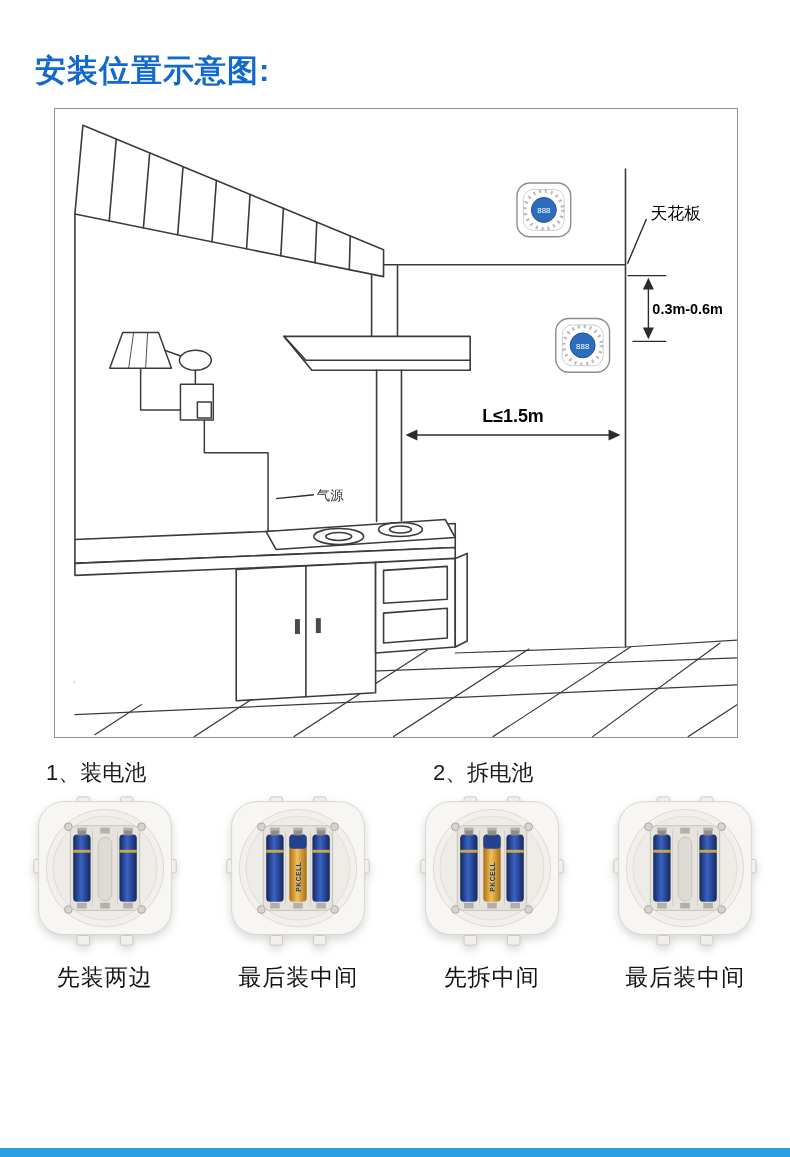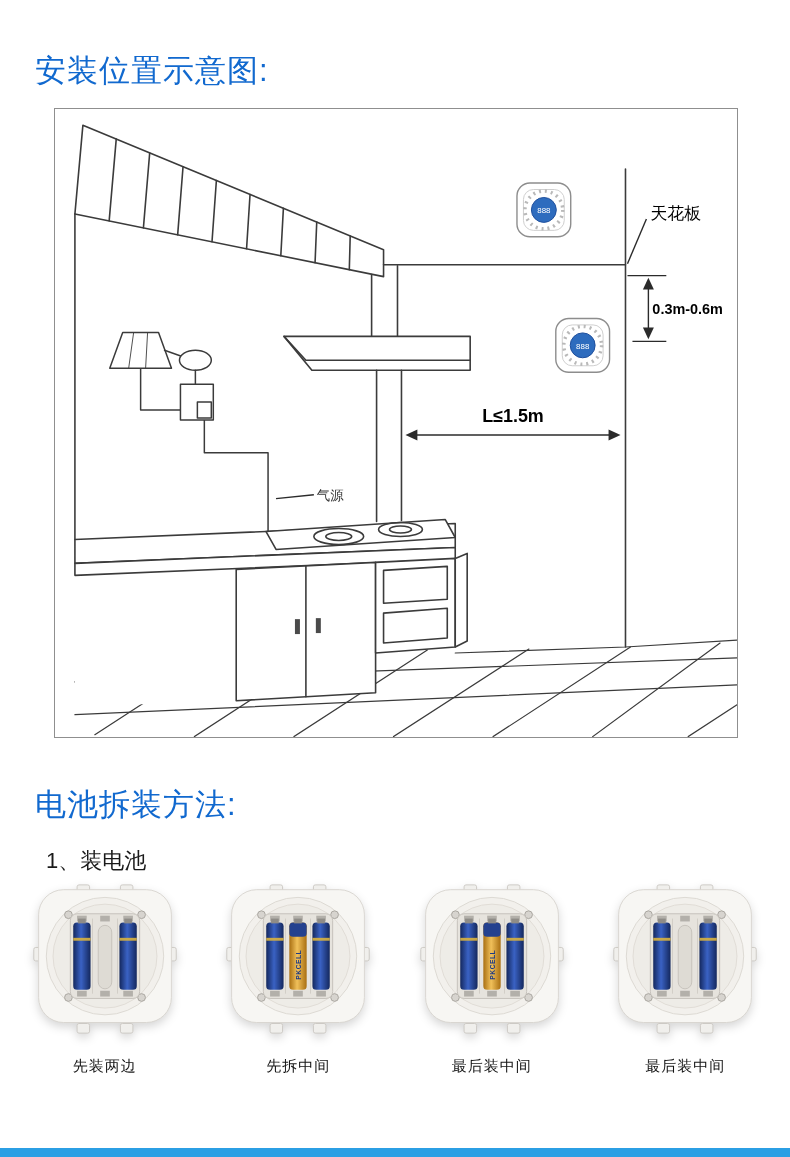--- a/index.html
+++ b/index.html
@@ -1,36 +1,36 @@
 <!DOCTYPE html>
 <html style="--title-blue: #1169cf; --display-blue: #2e6cbe; --bottom-bar: #2b9fe4;"><head>
 <meta charset="utf-8">
 <style>
   * { margin:0; padding:0; box-sizing:border-box; }
   html,body { background:#ffffff; }
   body { font-family:"Liberation Sans", sans-serif; }
   .page { position:relative; width:790px; height:1157px; margin:0 auto; background:#fff; overflow:hidden; }
 
-  .section-title { font-size:31px; font-weight:normal; color:var(--title-blue,#1169cf); padding-left:35px; letter-spacing:1px; }
+  .section-title { font-size:31px; font-weight:bold; color:var(--title-blue,#1169cf); padding-left:35px; letter-spacing:1px; }
   .title-install { padding-top:50px; }
   .title-battery { padding-top:46px; }
 
   .diagram-box { margin:16px 0 0 54px; width:684px; height:630px; border:1px solid #8f8f8f; background:#fff; }
   .diagram-box svg { display:block; width:100%; height:100%; font-family:inherit; }
 
   svg text { font-family:"Liberation Sans", sans-serif; }
   .display-circle { fill:var(--display-blue,#2e6cbe); }
 
   .steps-row { display:grid; grid-template-columns:1fr 1fr; padding:0 8px; margin-top:20px; }
   .step-label { font-size:22px; color:#1a1a1a; padding-left:38px; font-weight:normal; }
 
   .devices-row { display:grid; grid-template-columns:repeat(4,1fr); padding:0 8px; margin-top:6px; justify-items:center; }
   .device-figure { display:flex; flex-direction:column; align-items:center; }
   .device-svg { filter:drop-shadow(0 4px 5px rgba(0,0,0,0.16)); }
-  .caption { font-size:15px; color:#141414; margin-top:21px; text-align:right; letter-spacing:1px; }
+  .caption { font-size:23px; color:#141414; margin-top:14px; text-align:right; letter-spacing:1px; }
 
   .device--sides-only .mid-battery { display:none; }
   .device--all .mid-empty { display:none; }
 
   .bottom-bar { position:absolute; left:0; right:0; bottom:0; height:9px; background:var(--bottom-bar,#2b9fe4); }
 </style>
 </head>
 <body>
 
 <div class="page">
@@ -153,24 +153,24 @@
         <use href="#det-base"></use>
         <text y="3.5" text-anchor="middle" font-size="8" fill="#fff">888</text>
       </g>
       <g transform="translate(530,237)">
         <use href="#det-base"></use>
         <text y="3.5" text-anchor="middle" font-size="8" fill="#fff">888</text>
       </g>
     </svg>
   </div>
 
-  <h1 class="section-title title-battery">电池拆装方法:</h1>
 
   <div class="steps-row">
     <div class="step-label">1、装电池</div>
+    <div class="step-label">2、拆电池</div>
   </div>
 
   <div class="devices-row" id="devices-row">
   <figure class="device-figure device--sides-only">
     <svg class="device-svg" viewBox="0 0 170 160" width="164" height="154">
       <defs>
         <linearGradient id="gradBlue" x1="0" y1="0" x2="1" y2="0">
           <stop offset="0" stop-color="#14285e"></stop>
           <stop offset="0.45" stop-color="#3a62c4"></stop>
           <stop offset="1" stop-color="#14285e"></stop>
@@ -287,21 +287,21 @@
       <g class="mid-battery">
         <rect x="76" y="42" width="18" height="70" rx="4" fill="url(#gradGold)"></rect>
         <rect x="76" y="42" width="18" height="15" rx="4" fill="#24418f"></rect>
         <rect x="81" y="38" width="8" height="5" fill="#8f8c87"></rect>
         <text transform="rotate(-90 85 86)" x="85" y="89" text-anchor="middle" font-size="7" font-weight="bold" fill="#1d3a85" letter-spacing="0.5">PKCELL</text>
       </g>
       <g class="mid-empty">
         <rect x="78" y="45" width="14" height="66" rx="7" fill="#dedbd4" stroke="#c6c2bb"></rect>
       </g>
     </svg>
-    <figcaption class="caption">先拆中间</figcaption>
+    <figcaption class="caption">最后装中间</figcaption>
   </figure>
 
   <figure class="device-figure device--all">
     <svg class="device-svg" viewBox="0 0 170 160" width="164" height="154">
       <defs>
         <linearGradient id="gradBlue" x1="0" y1="0" x2="1" y2="0">
           <stop offset="0" stop-color="#14285e"></stop>
           <stop offset="0.45" stop-color="#3a62c4"></stop>
           <stop offset="1" stop-color="#14285e"></stop>
         </linearGradient>
@@ -352,21 +352,21 @@
       <g class="mid-battery">
         <rect x="76" y="42" width="18" height="70" rx="4" fill="url(#gradGold)"></rect>
         <rect x="76" y="42" width="18" height="15" rx="4" fill="#24418f"></rect>
         <rect x="81" y="38" width="8" height="5" fill="#8f8c87"></rect>
         <text transform="rotate(-90 85 86)" x="85" y="89" text-anchor="middle" font-size="7" font-weight="bold" fill="#1d3a85" letter-spacing="0.5">PKCELL</text>
       </g>
       <g class="mid-empty">
         <rect x="78" y="45" width="14" height="66" rx="7" fill="#dedbd4" stroke="#c6c2bb"></rect>
       </g>
     </svg>
-    <figcaption class="caption">最后装中间</figcaption>
+    <figcaption class="caption">先拆中间</figcaption>
   </figure>
 
   <figure class="device-figure device--sides-only">
     <svg class="device-svg" viewBox="0 0 170 160" width="164" height="154">
       <defs>
         <linearGradient id="gradBlue" x1="0" y1="0" x2="1" y2="0">
           <stop offset="0" stop-color="#14285e"></stop>
           <stop offset="0.45" stop-color="#3a62c4"></stop>
           <stop offset="1" stop-color="#14285e"></stop>
         </linearGradient>

